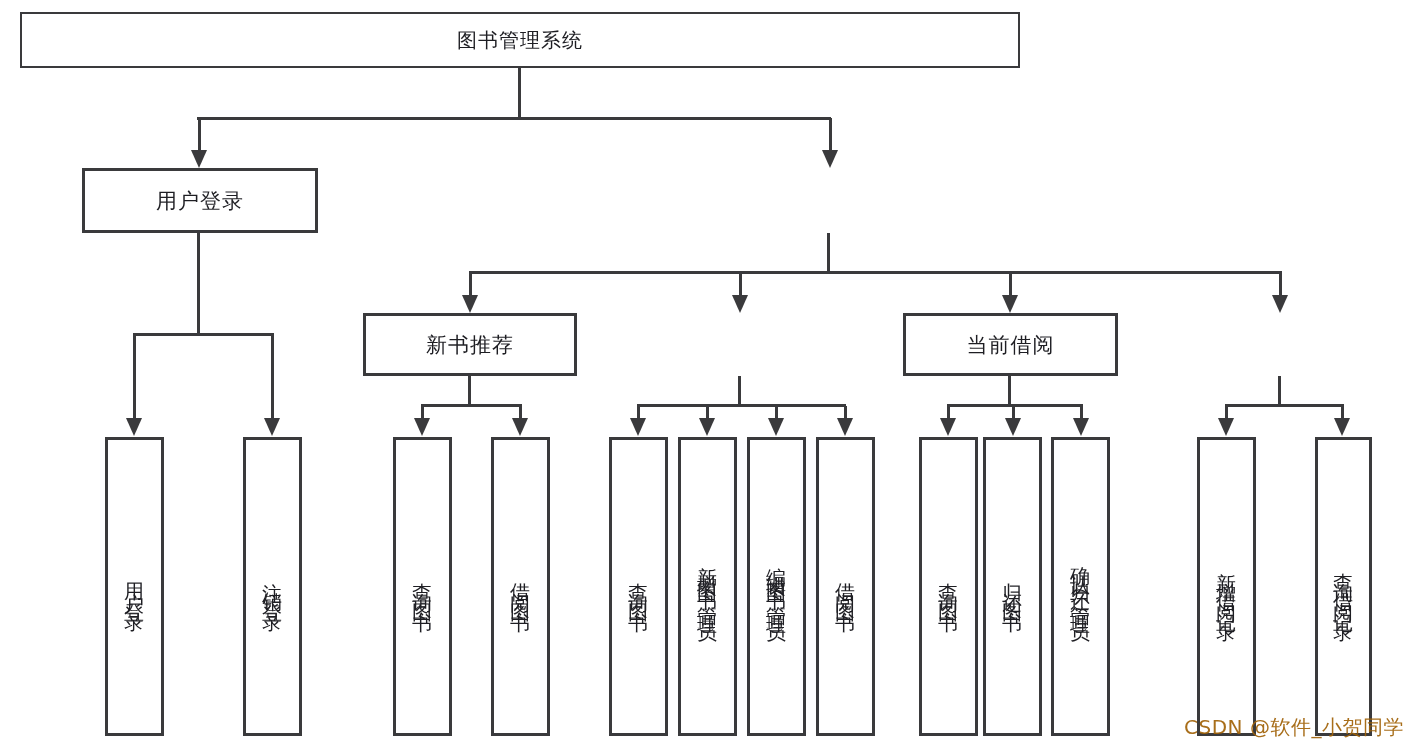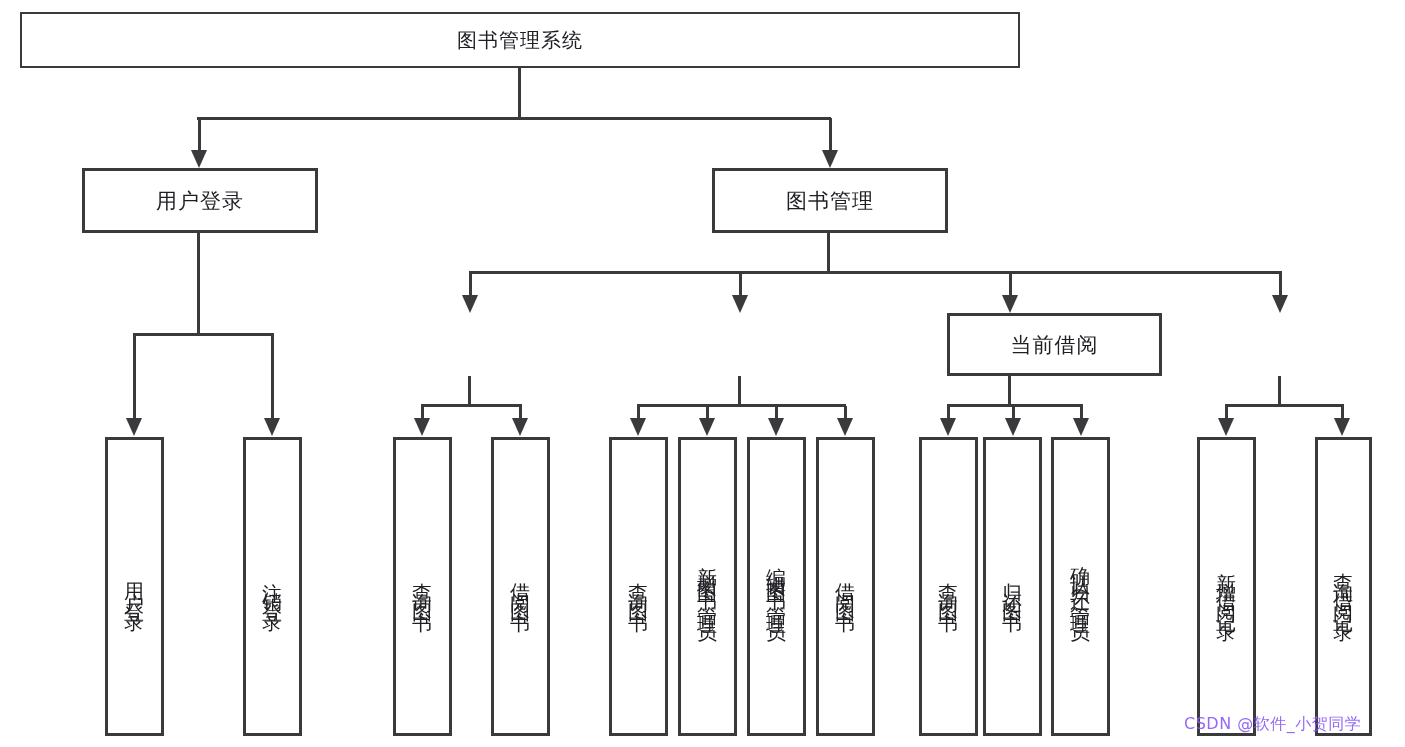--- a/index.html
+++ b/index.html
@@ -57,23 +57,23 @@
     content:"";position:absolute;
     left:0;bottom:0;width:0;height:0;
     border-left:8px solid transparent;
     border-right:8px solid transparent;
     border-top:18px solid var(--line);
   }
   
   .watermark{
     position:absolute;
     left:1184px;top:714px;
-    font-size:16px;
+    font-size:20px;
     letter-spacing:0.5px;
-    color:#8b5cf6;
+    color:#a16207;
     opacity:0.92;
     z-index:10;
     white-space:nowrap;
   }
 </style>
 </head>
 <body>
 
 <div class="stage">
 
@@ -82,37 +82,37 @@
   </div>
 
   <div class="vline" style="left:518px;top:68px;height:51px;"></div>
   <div class="hline" style="left:197px;top:117px;width:634px;"></div>
   <div class="arrow" style="left:191px;top:118px;height:50px;"></div>
   <div class="arrow" style="left:822px;top:118px;height:50px;"></div>
 
   <div class="node" style="left:82px;top:168px;width:236px;height:65px;">
     <span>用户登录</span>
   </div>
-  <div class="node" style="left:712px;top:168px;width:236px;height:65px;">
-    <span>图书管理</span>
-  </div>
 
   <div class="vline" style="left:197px;top:233px;height:103px;"></div>
   <div class="hline" style="left:133px;top:333px;width:141px;"></div>
   <div class="arrow" style="left:126px;top:335px;height:101px;"></div>
   <div class="arrow" style="left:264px;top:335px;height:101px;"></div>
 
   <div class="vline" style="left:827px;top:233px;height:41px;"></div>
   <div class="hline" style="left:469px;top:271px;width:813px;"></div>
   <div class="arrow" style="left:462px;top:273px;height:40px;"></div>
   <div class="arrow" style="left:732px;top:273px;height:40px;"></div>
   <div class="arrow" style="left:1002px;top:273px;height:40px;"></div>
   <div class="arrow" style="left:1272px;top:273px;height:40px;"></div>
 
-  <div class="node" style="left:903px;top:313px;width:215px;height:63px;margin-left:44px;">
+  <div class="node" style="left:363px;top:313px;width:214px;height:63px;">
+    <span>新书推荐</span>
+  </div>
+  <div class="node" style="left:903px;top:313px;width:215px;height:63px;">
     <span>当前借阅</span>
   </div>
 
   <div class="vline" style="left:468px;top:376px;height:30px;"></div>
   <div class="hline" style="left:421px;top:404px;width:101px;"></div>
   <div class="arrow" style="left:414px;top:406px;height:30px;"></div>
   <div class="arrow" style="left:512px;top:406px;height:30px;"></div>
 
   <div class="vline" style="left:738px;top:376px;height:30px;"></div>
   <div class="hline" style="left:637px;top:404px;width:209px;"></div>

